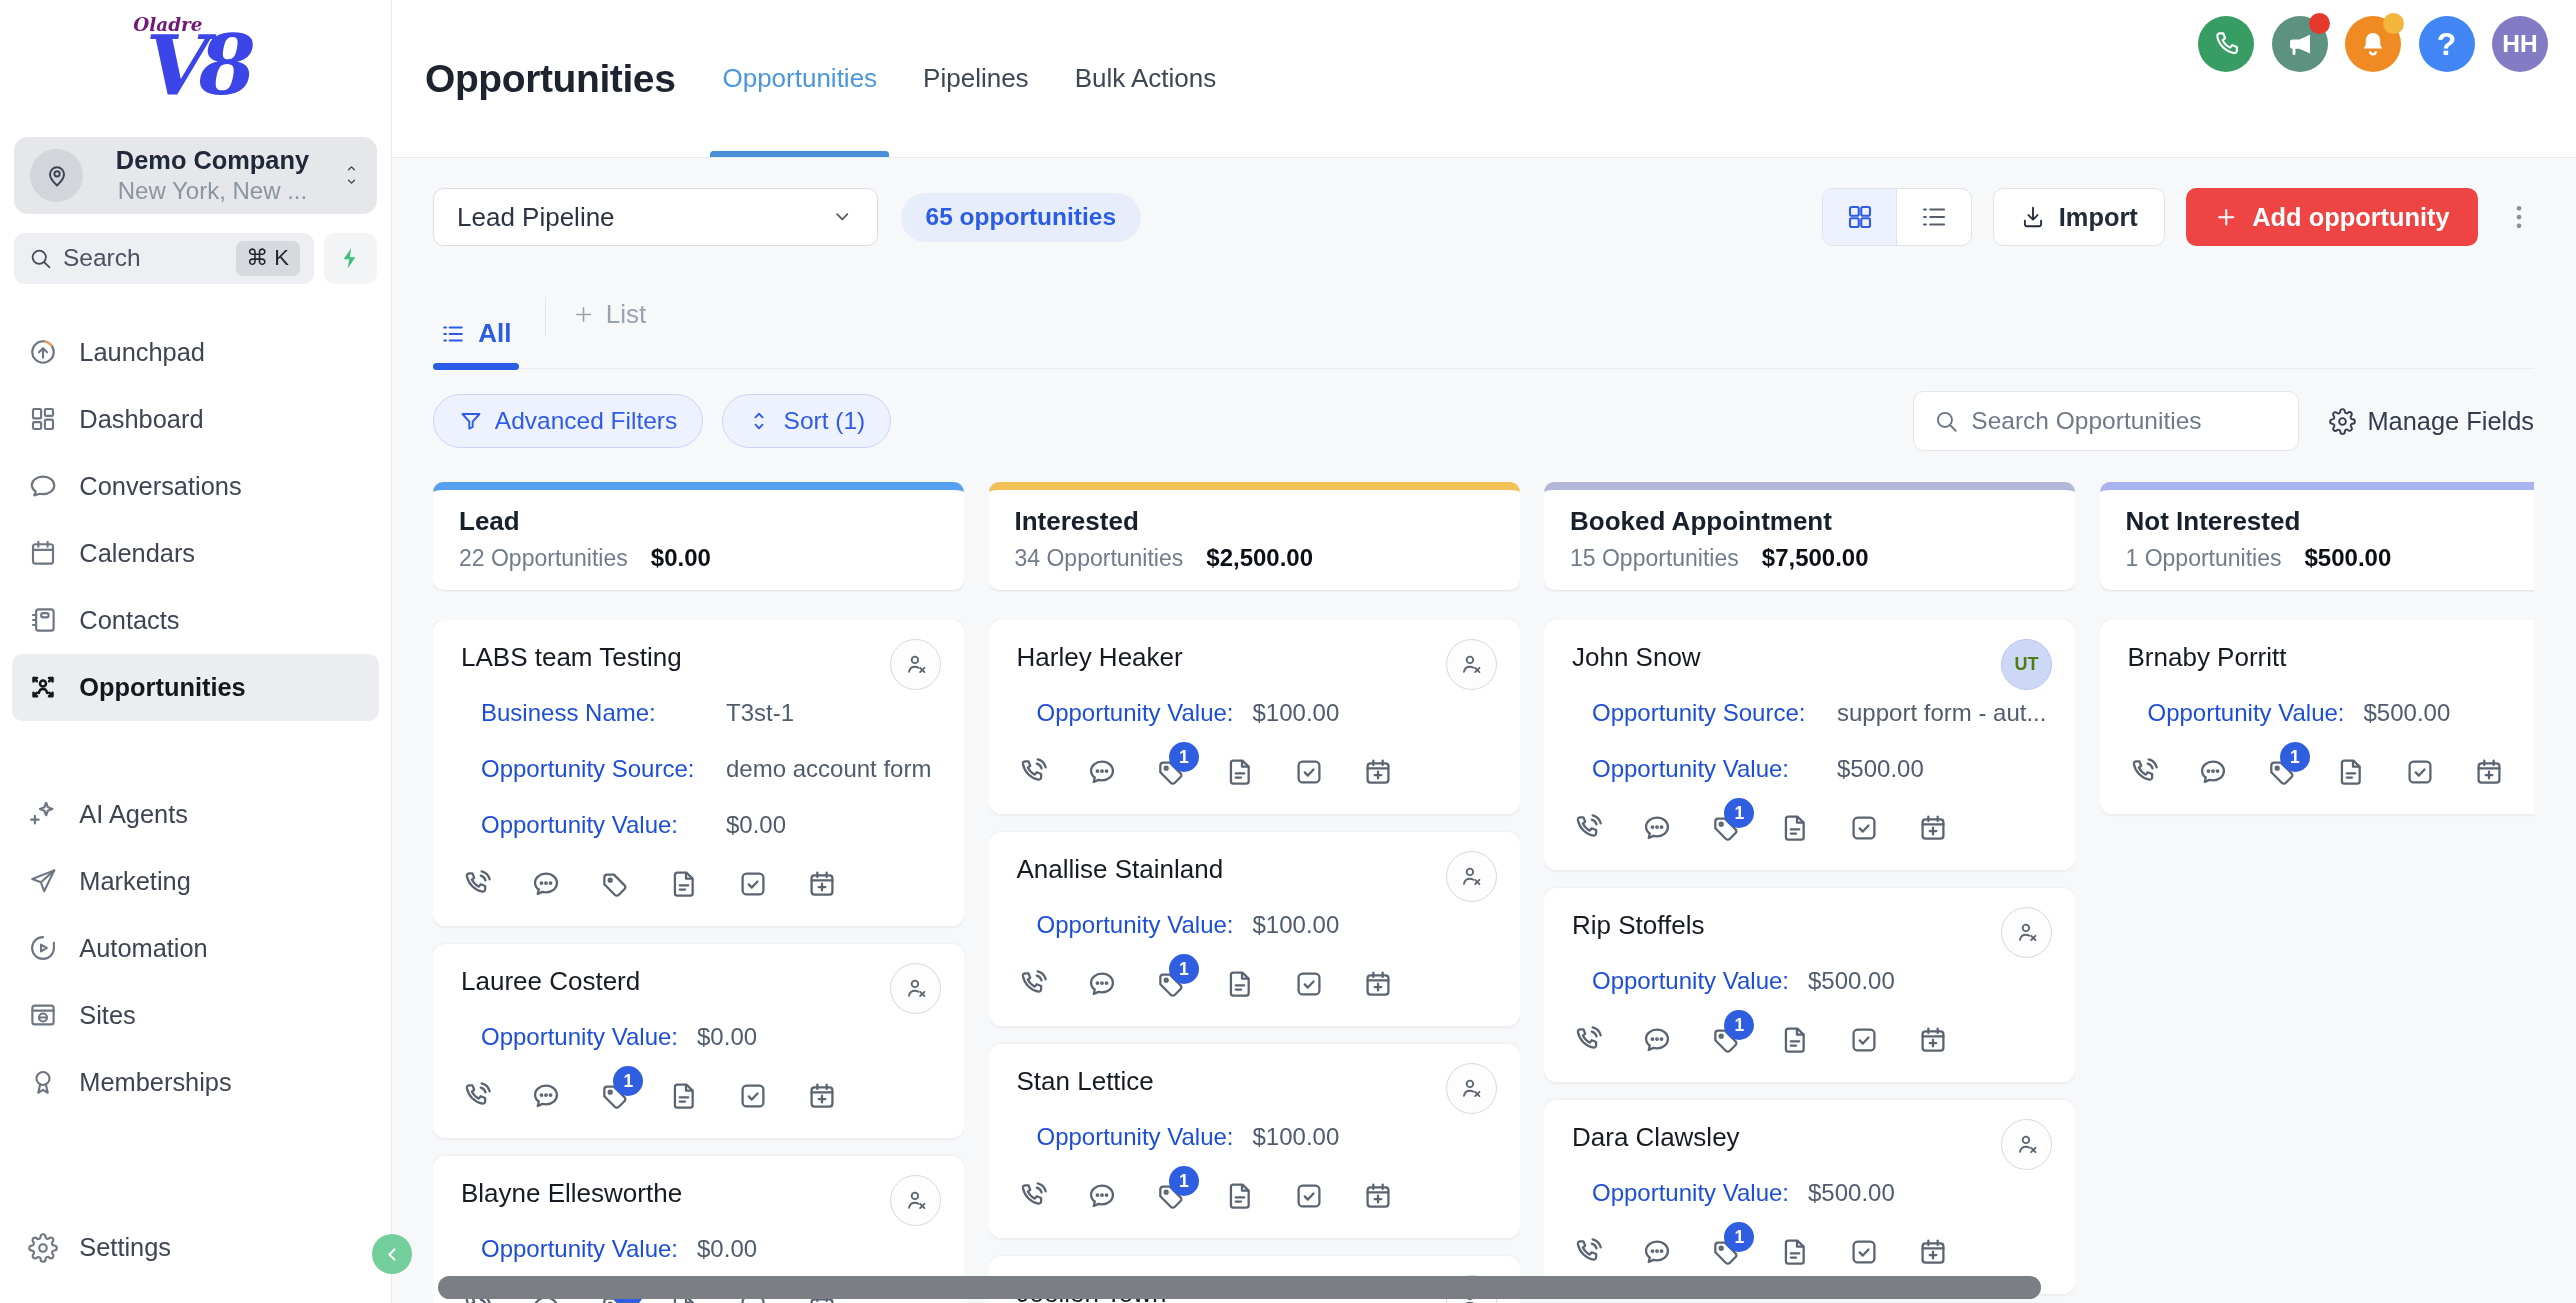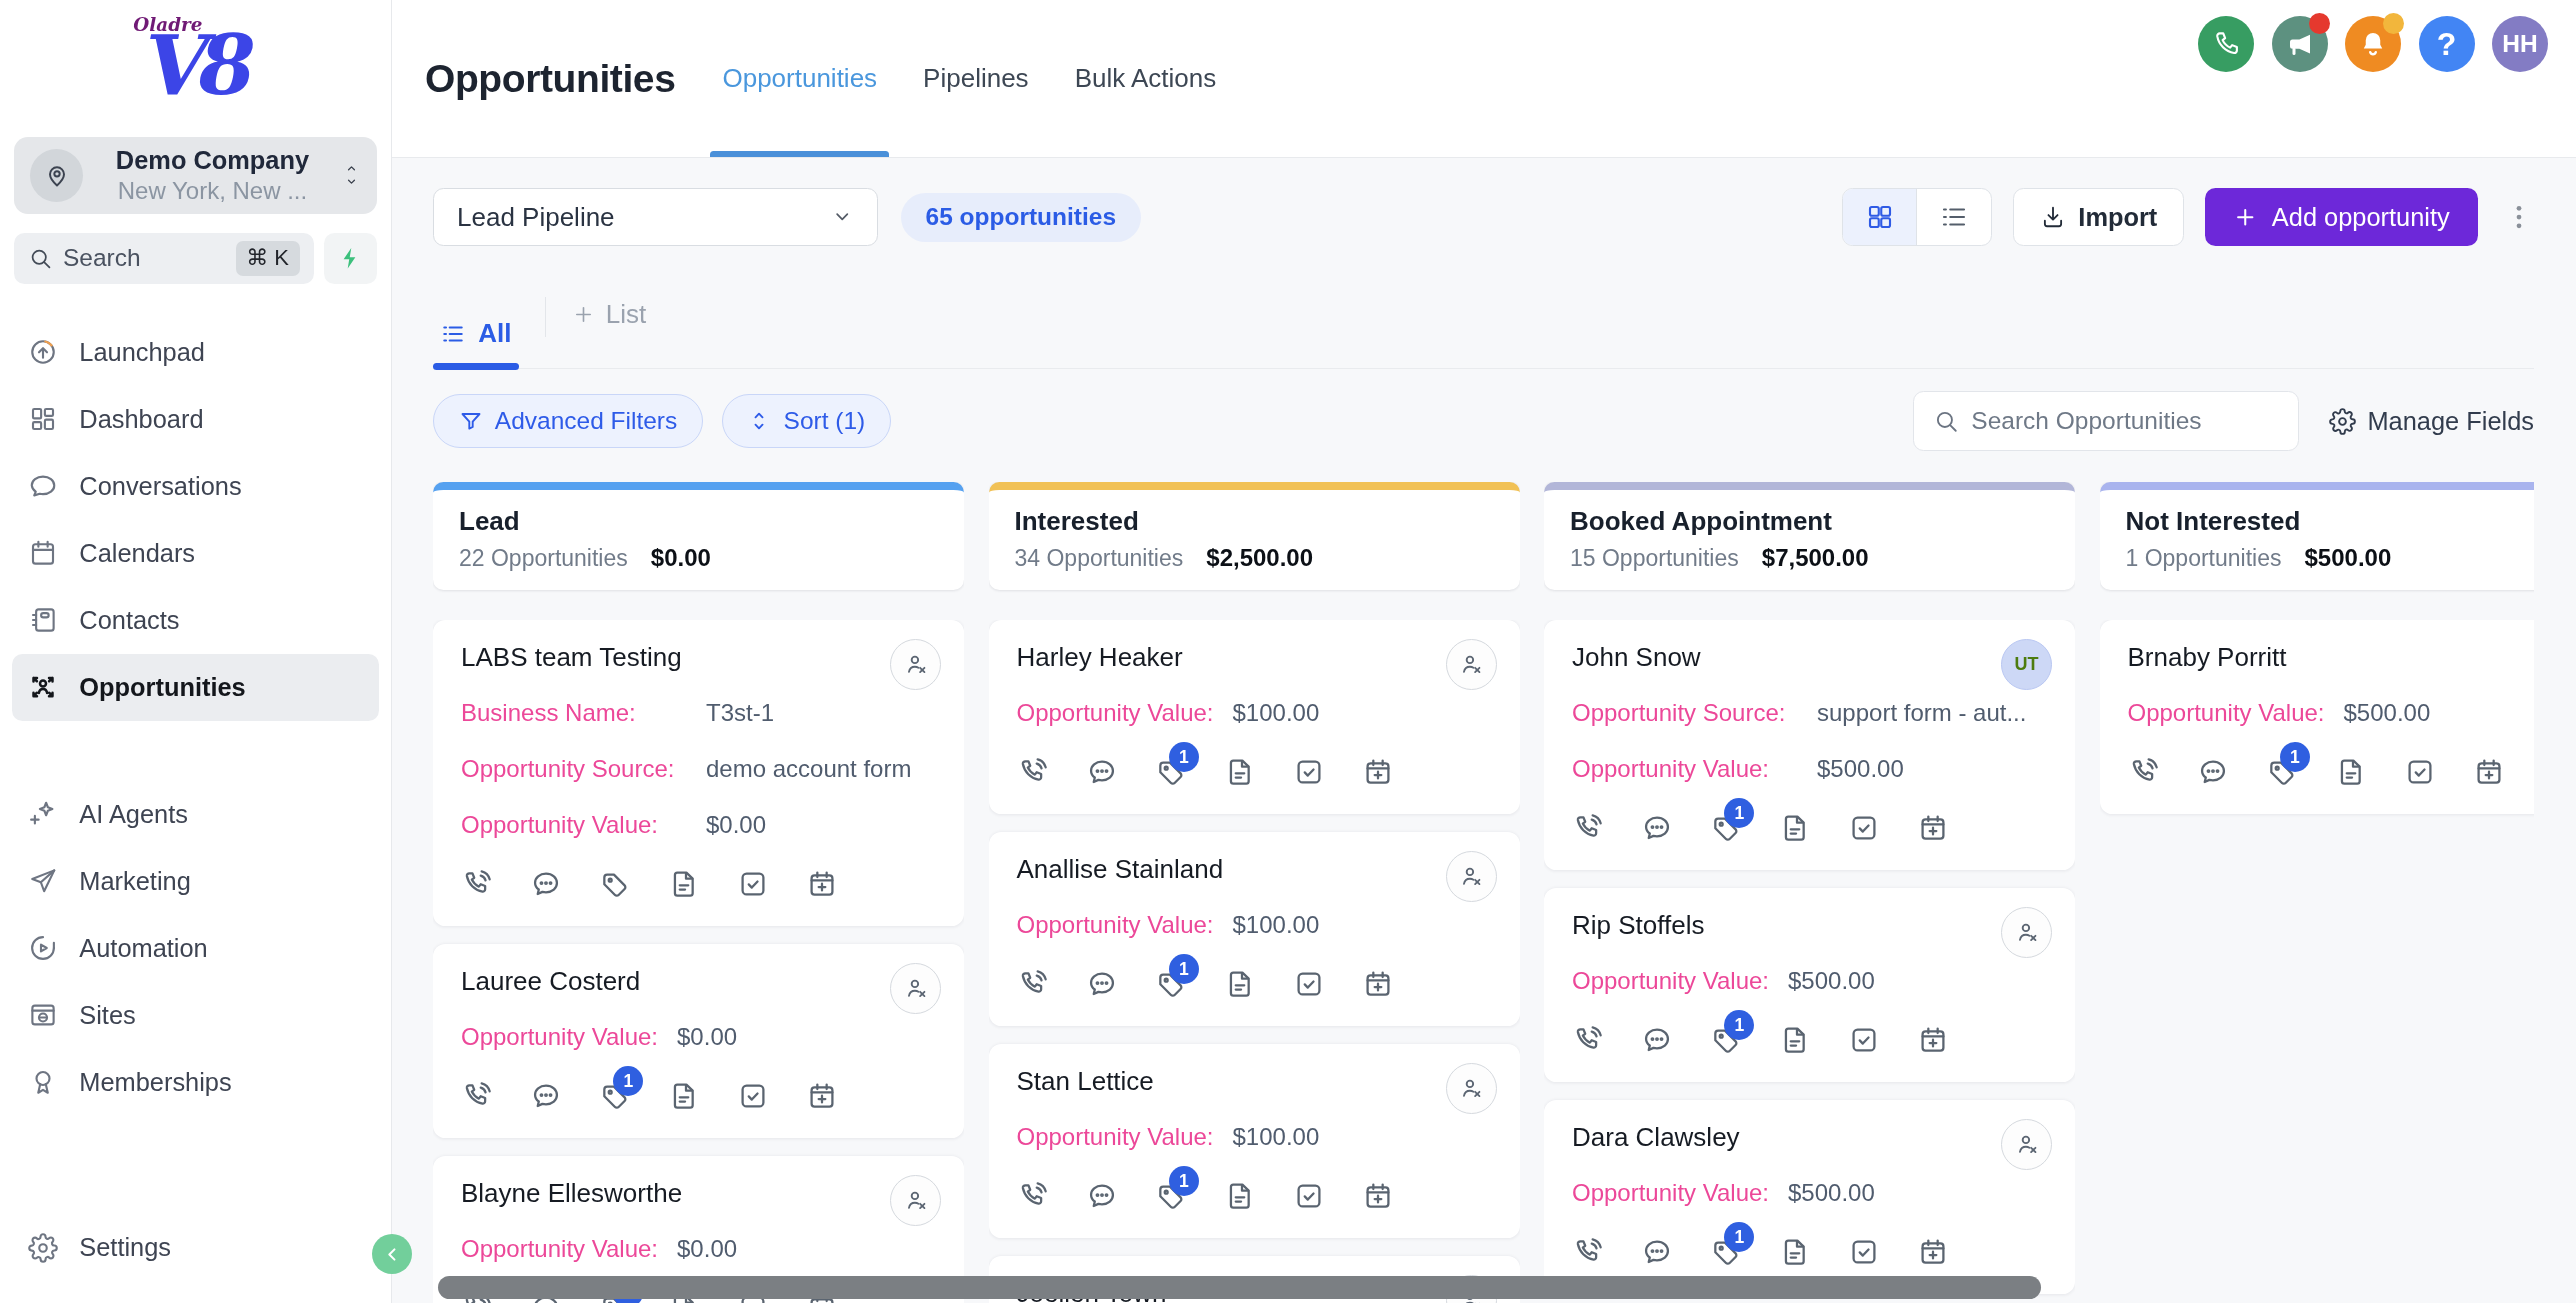--- a/index.html
+++ b/index.html
@@ -64,21 +64,21 @@
   .pipe-select .ic { width:24.5px; height:24.5px; color:#545b66; }
   .count-pill { margin-left:23px; height:49px; background:#e7edfb; color:#2b5ce5; border-radius:24.5px; font-size:24.5px; font-weight:600; display:flex; align-items:center; padding:0 24.5px; cursor:pointer; }
   .tb-right { margin-left:auto; display:flex; align-items:center; gap:21px; }
   .view-toggle { display:flex; border:1.8px solid #dfe3e8; border-radius:10.5px; overflow:hidden; background:#fff; }
   .seg { width:74px; height:56px; display:flex; align-items:center; justify-content:center; cursor:pointer; }
   .seg .ic { width:30px; height:30px; }
   .seg-grid { background:#ecf1fd; color:#2f5be5; border-right:1.8px solid #dfe3e8; }
   .seg-list { color:#545e6b; }
   .import-btn { height:58px; background:#fff; border:1.8px solid #dfe3e8; border-radius:10.5px; padding:0 26px; display:flex; align-items:center; gap:12.3px; font-size:25.4px; font-weight:600; color:#222b38; cursor:pointer; }
   .import-btn .ic { width:26px; height:26px; }
-  .add-btn { height:58px; background:#6d28d9; color:#fff; border-radius:10.5px; padding:0 28px; display:flex; align-items:center; gap:14px; font-size:25.4px; font-weight:400; cursor:pointer; }
+  .add-btn { height:58px; background:#ef4444; color:#fff; border-radius:10.5px; padding:0 28px; display:flex; align-items:center; gap:14px; font-size:25.4px; font-weight:700; cursor:pointer; }
   .add-btn .ic { width:24.5px; height:24.5px; stroke-width:2; }
   .kebab { color:#8a9099; margin-left:5.3px; cursor:pointer; }
   .kebab .ic { width:30px; height:30px; }
 
   
   .vtabs { margin-top:46px; display:flex; align-items:flex-start; border-bottom:1.8px solid #e9ebee; height:77px; }
   .vtab-all { display:flex; align-items:center; gap:12.3px; color:#2b5ce5; font-size:26px; font-weight:600; padding:7px 7px 0; position:relative; height:100%; cursor:pointer; }
   .vtab-all .ic { width:26px; height:26px; stroke-width:2; }
   .vtab-all::after { content:''; position:absolute; left:0; right:0; bottom:-1.8px; height:7px; background:#2b5ce5; border-radius:4.4px; }
   .vdiv { width:1.8px; height:40px; background:#e3e6ea; margin:5.3px 26px 0; }
@@ -106,21 +106,21 @@
   .kcount { font-size:23px; color:#717b89; }
   .ktotal { font-size:24px; font-weight:700; color:#0c1016; }
   .kcards { margin-top:30px; display:flex; flex-direction:column; gap:17.5px; flex:1; overflow:hidden; }
   .kcard { background:#fff; border-radius:12.3px; box-shadow:0 0.9px 3.5px rgba(20,28,45,.08); padding:21px 28px 24.5px; position:relative; flex:none; cursor:pointer; }
   .cname { font-size:26px; font-weight:500; color:#161b23; line-height:32px; padding-right:70px; }
   .avatar { position:absolute; top:19px; right:23px; width:51px; height:51px; border-radius:50%; border:1.8px solid #d5d9de; background:#fdfdfd; color:#5c6673; display:flex; align-items:center; justify-content:center; cursor:pointer; }
   .avatar .ic { width:26px; height:26px; }
   .avatar.initials { background:#cdd8f6; border-color:#b9c7f2; color:#4d7c0f; font-size:18px; font-weight:600; }
   .fields { margin-top:26px; display:flex; flex-direction:column; gap:28px; }
   .frow { display:flex; font-size:24px; line-height:28px; }
-  .flabel { color:#ec4899; margin-right:19px; white-space:nowrap; }
+  .flabel { color:#1d4ed8; margin-right:19px; white-space:nowrap;margin-left:20px; }
   .frow.aligned .flabel { width:245px; margin-right:0; flex:none; }
   .fvalue { color:#505c6e; white-space:nowrap;text-align:center; }
   .acts { margin-top:28px; display:flex; gap:37px; color:#5a6470; height:35px; align-items:center; }
   .act { position:relative; display:block; cursor:pointer; }
   .act .ic { width:32px; height:32px; }
   .abadge { position:absolute; top:-14px; right:-12.3px; min-width:30px; height:30px; border-radius:15px; background:#2f5fe0; color:#fff; font-size:17.5px; font-weight:600; display:flex; align-items:center; justify-content:center; padding:0 3.5px; }
 
   .hscroll { position:absolute; left:438px; top:1276px; width:1603px; height:23px; background:#7b7f83; border-radius:11.4px; z-index:8; cursor:pointer; }
 </style>
 </head>

